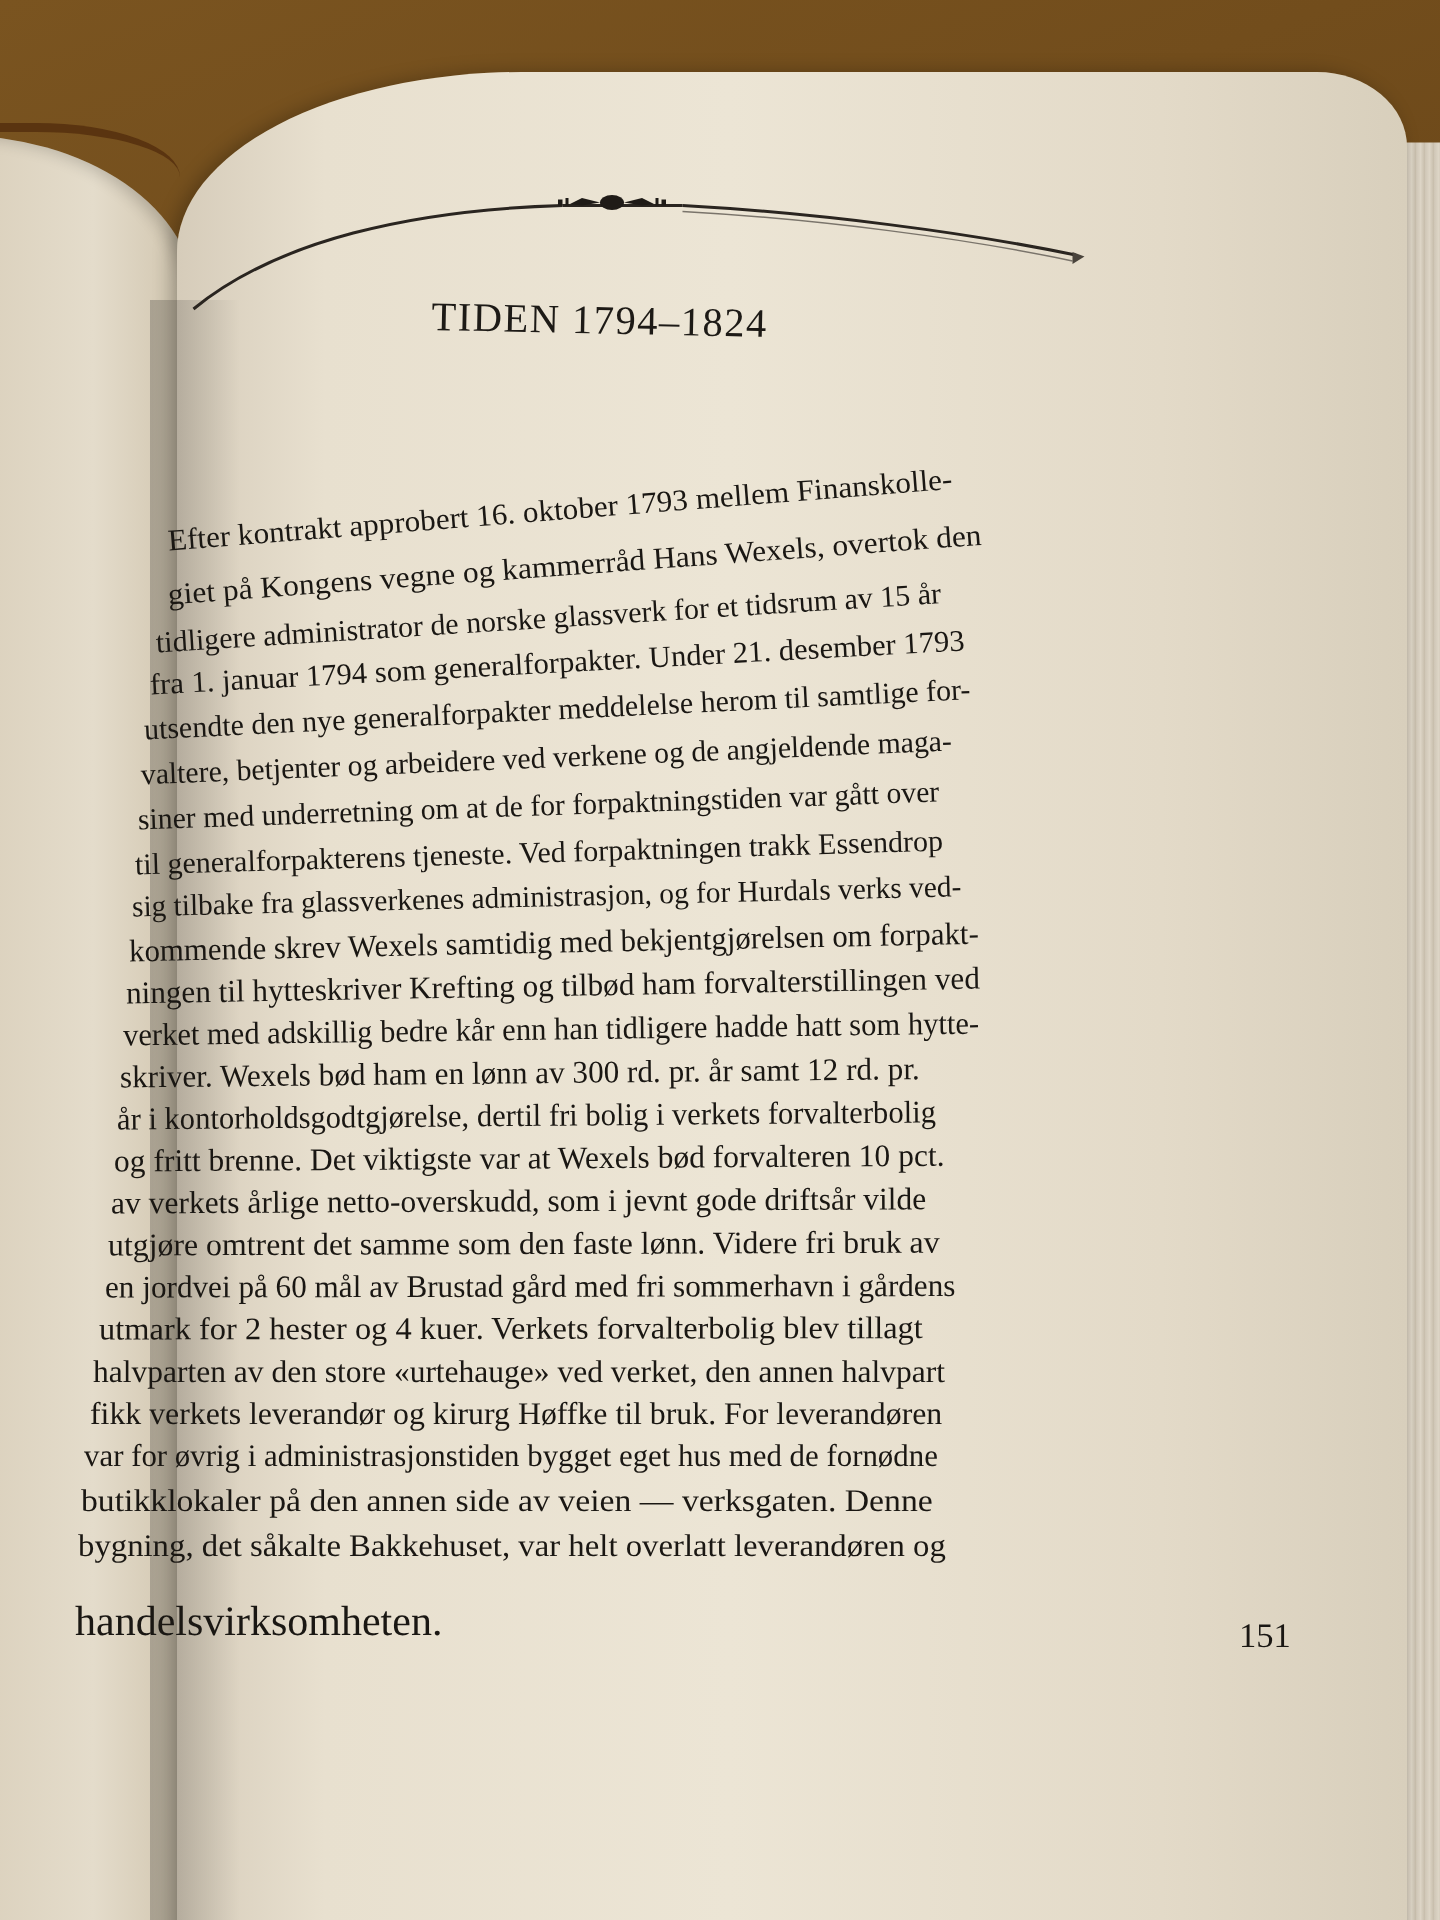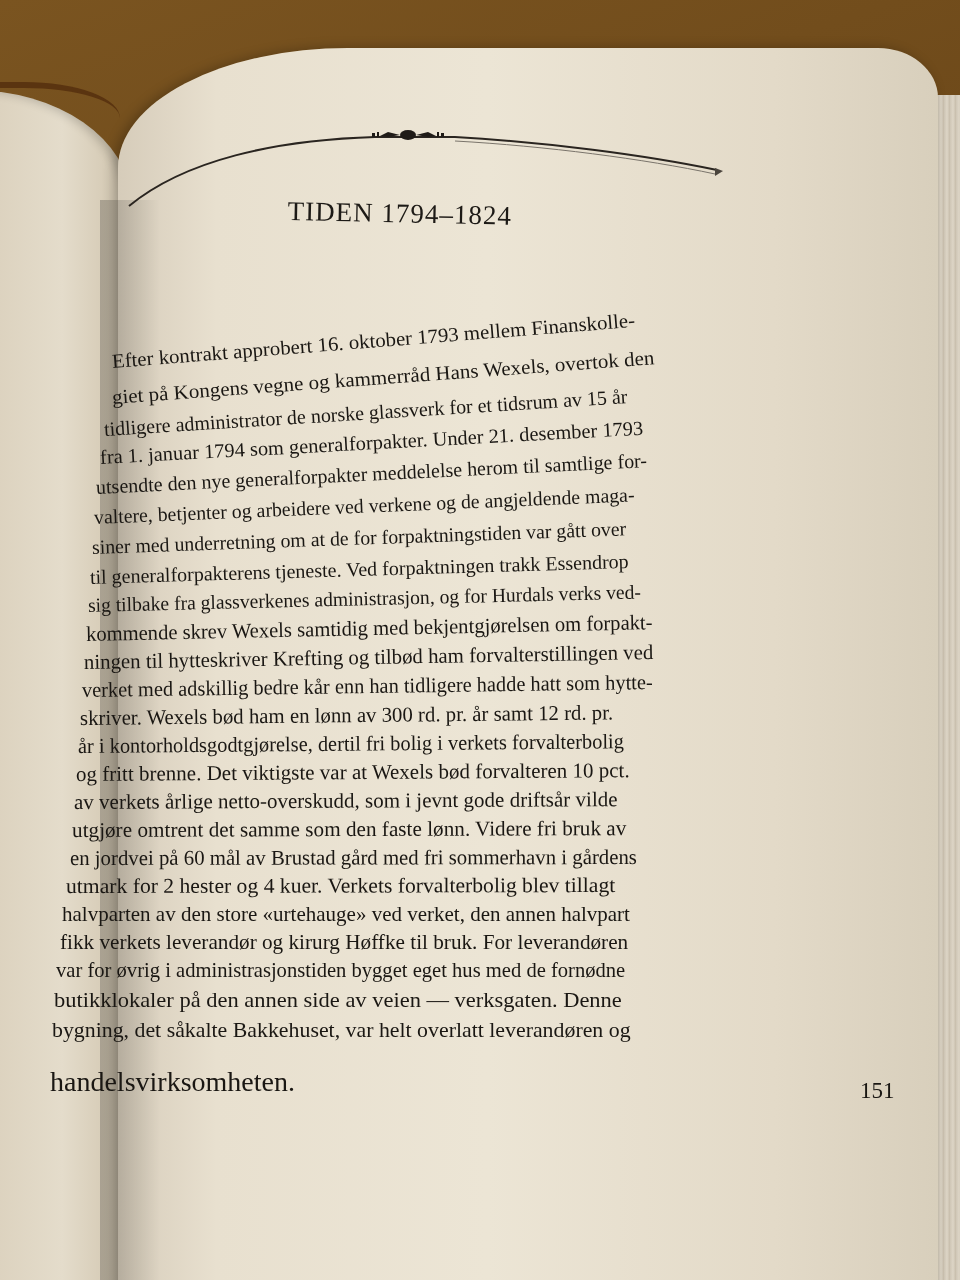--- a/index.html
+++ b/index.html
@@ -57,21 +57,21 @@
     position: absolute; left: 0; top: 0; width: 960px; height: 1280px;
   }
   .line {
     position: absolute; white-space: nowrap;
     font-family: "Liberation Serif", serif;
     color: #1a1713;
     transform-origin: left center;
   }
   .page-number {
     position: absolute; left: 826px; top: 1078px;
-    font-family: "Liberation Serif", serif; font-size: 23px; color: #1a1713; margin-left: 34px;
+    font-family: "Liberation Serif", serif; font-size: 23px; color: #1a1713;
   }
 </style>
 </head>
 <body>
 
 <div class="table-surface"></div>
 <div class="left-page-rim"></div>
 <div class="left-page"></div>
 <div class="page-stack"></div>
 

